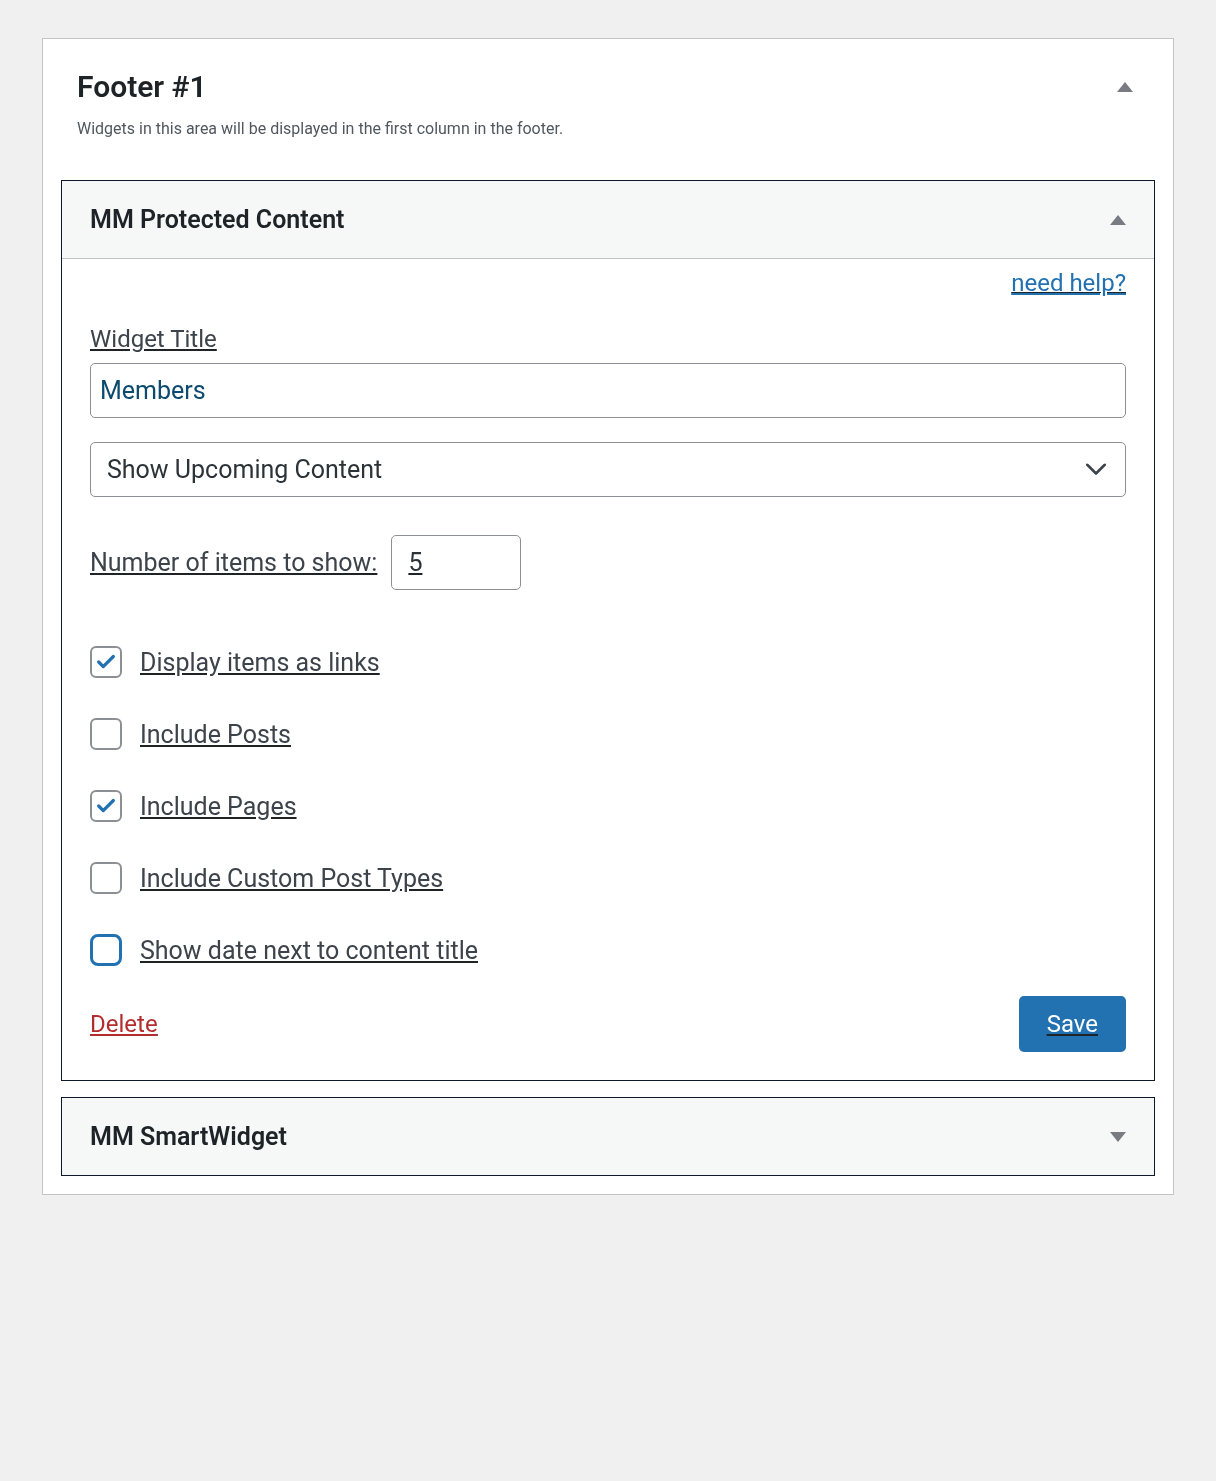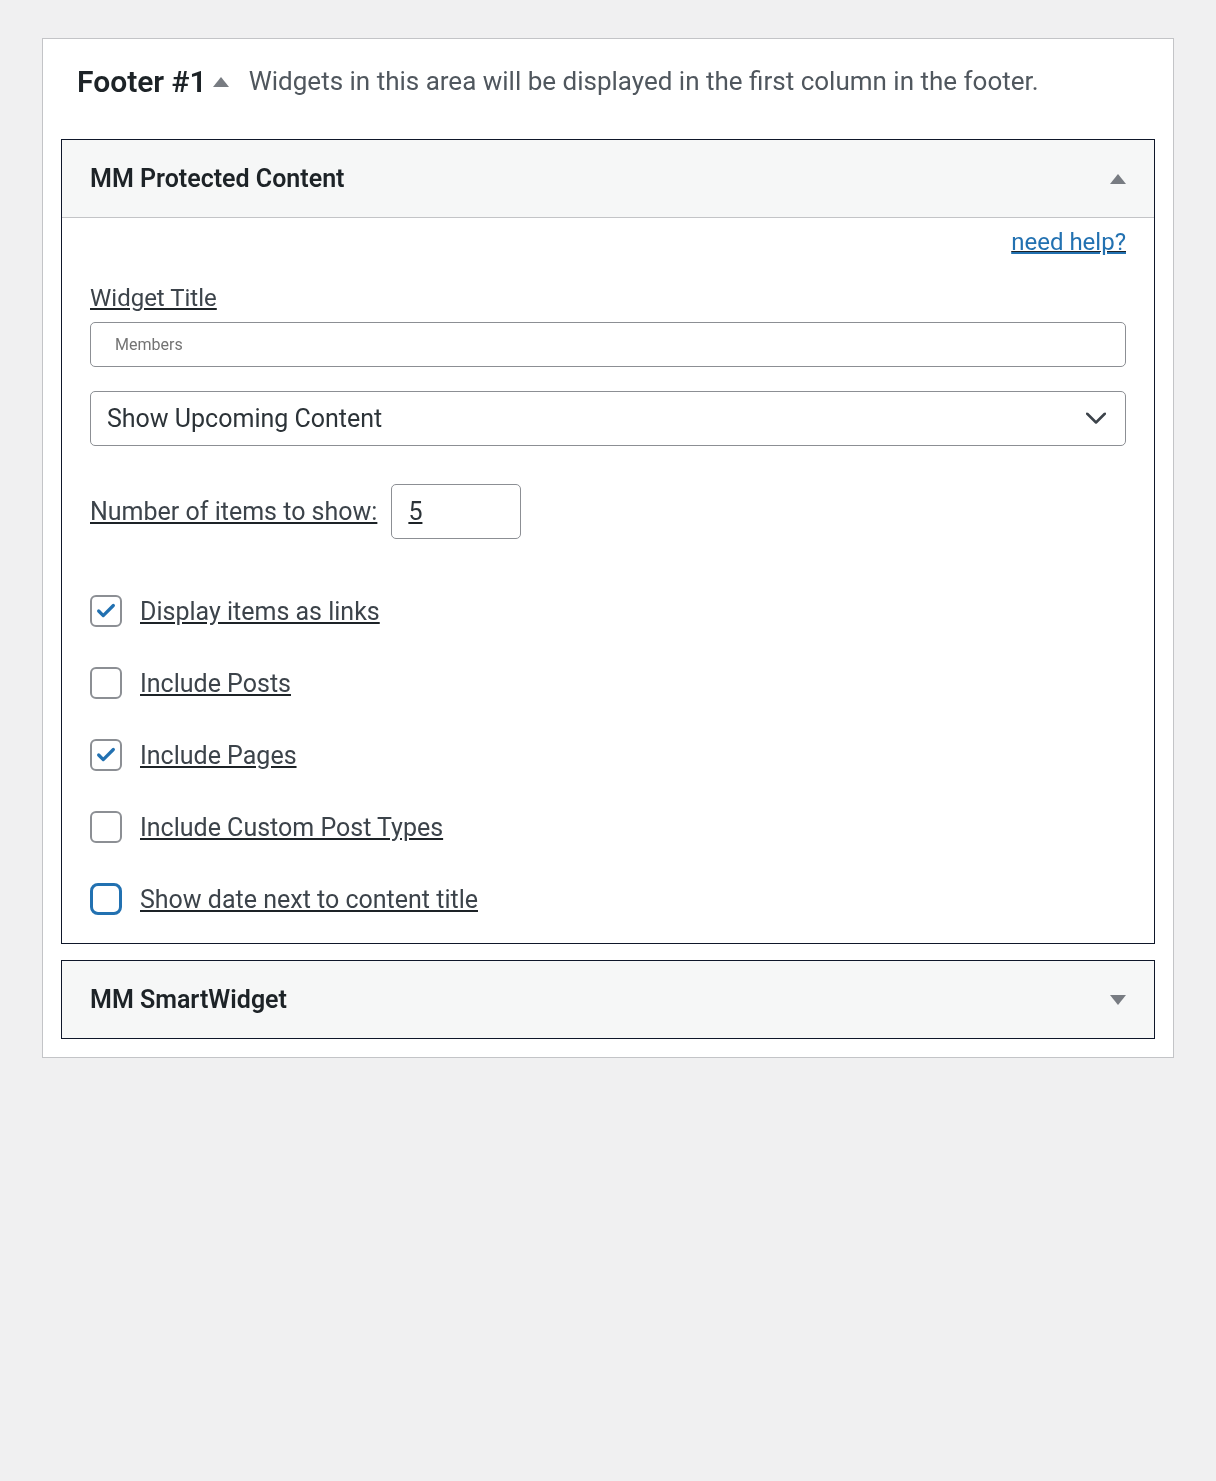--- a/index.html
+++ b/index.html
@@ -7,38 +7,38 @@
     background: #f0f0f1;
     font-family: -apple-system, BlinkMacSystemFont, "Segoe UI", Roboto, Oxygen, Ubuntu, sans-serif;
     color: #1d2327;
     padding: 38px 42px;
   }
   .panel {
     background: #fff;
     border: 1px solid #c3c4c7;
   }
   .panel-header {
-    padding: 24px 34px 24px 34px;
-    display: flex;
-    flex-direction: row;
+    padding: 30px 34px 24px 34px;
+    display: flex;
+    flex-direction: column;
     gap: 14px;
     position: relative;
   }
   .panel-title-row {
     display: flex;
     align-items: center;
     justify-content: space-between;
   }
   .panel-title {
     font-size: 30px;
     font-weight: 600;
     color: #1d2327;
   }
   .panel-desc {
-    font-size: 26px;
+    font-size: 16px;
     color: #50575e;
     line-height: 1.4;
   }
   .triangle {
     width: 0;
     height: 0;
     display: inline-block;
   }
   .triangle.up {
     border-left: 8px solid transparent;
@@ -92,26 +92,26 @@
     margin-top: 28px;
   }
   .field-label {
     font-size: 24px;
     color: #3c434a;
     display: block;
     margin-bottom: 10px;
   }
   .text-input {
     width: 100%;
-    font-size: 16px;
-    padding: 12px 24px;
+    font-size: 25px;
+    padding: 12px 9px;
     border: 1px solid #8c8f94;
     border-radius: 5px;
     background: #fff;
-    color: #737373;
+    color: #0c4a6e;
     font-family: inherit;
   }
   .select-wrap {
     margin-top: 24px;
     position: relative;
   }
   .select-input {
     width: 100%;
     font-size: 25px;
     padding: 12px 76px 12px 16px;
@@ -297,20 +297,24 @@
           <span class="check-label">Include Custom Post Types</span>
         </div>
 
         <div class="check-row">
           <span class="checkbox focused">
             
           </span>
           <span class="check-label">Show date next to content title</span>
         </div>
 
+        <div class="action-row">
+          <a class="delete-link">Delete</a>
+          <button class="save-button">Save</button>
+        </div>
 
       </div>
     </div>
 
     <div class="widget-box">
       <div class="widget-header collapsed">
         <span class="widget-title">MM SmartWidget</span>
         <span class="triangle down"></span>
       </div>
     </div>

